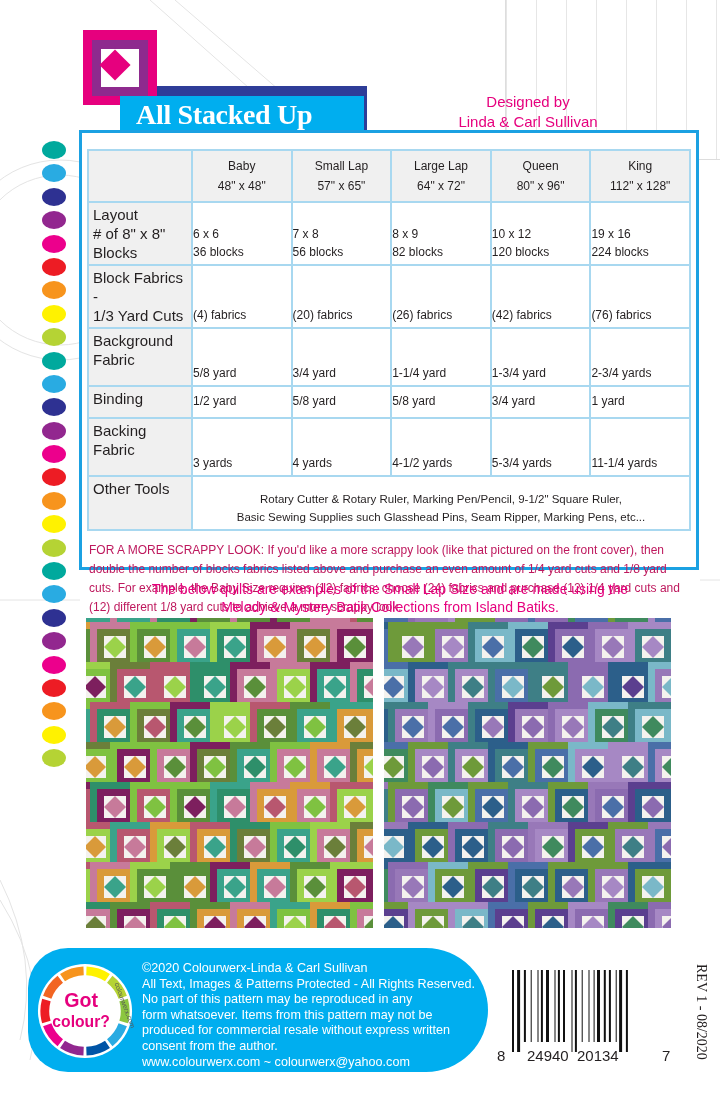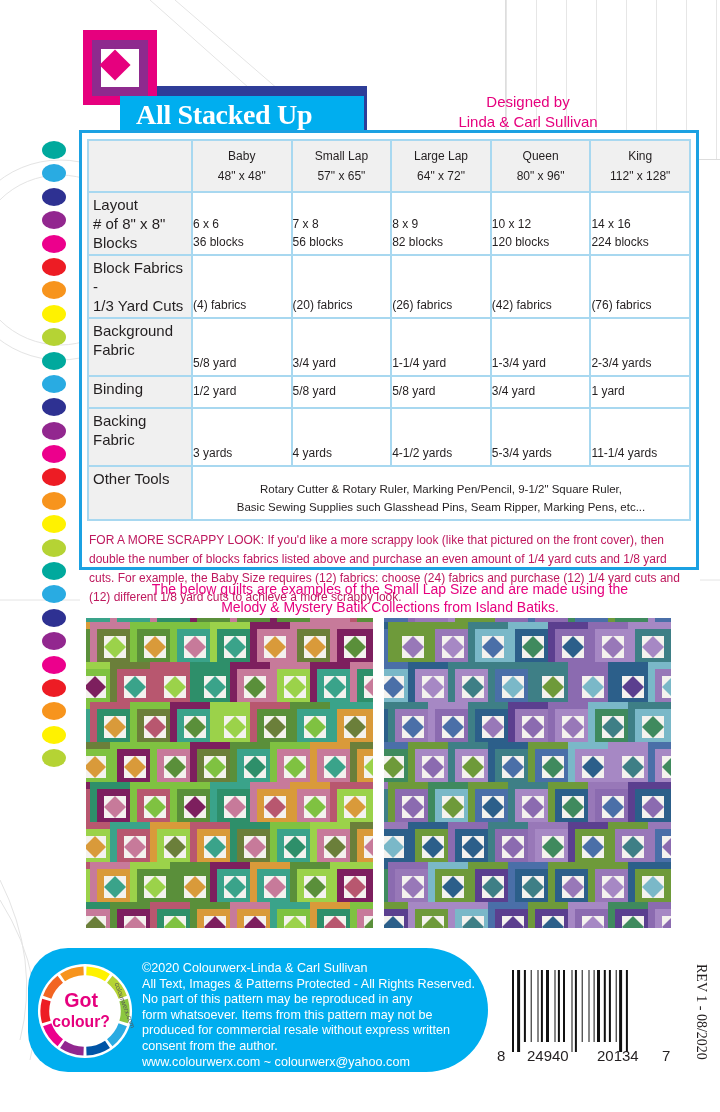--- a/index.html
+++ b/index.html
@@ -27,21 +27,21 @@
   .title-main { position: absolute; left: 136px; top: 99px; font-family: "Liberation Serif", "DejaVu Serif", serif;
                 font-weight: bold; font-size: 28px; color: #fff; letter-spacing: -0.3px; }
   .title-sub { position: absolute; left: 253px; top: 135px; font-family: "Liberation Serif", "DejaVu Serif", serif;
                font-weight: bold; font-size: 14px; color: #fff; }
 
   .designed { position: absolute; left: 448px; top: 92px; width: 160px; text-align: center;
               font-size: 15px; line-height: 20px; color: #e6007e; }
 
   
   .panel { position: absolute; left: 79px; top: 130px; width: 620px; height: 440px;
-           border: 3px solid #1ba1e2; background: #fff; padding: 6px 5px; }
+           border: 3px solid #1ba1e2; background: #fff; padding: 16px 5px; }
   table.mat { width: 100%; border-collapse: collapse; table-layout: fixed; }
   table.mat td, table.mat th { border: 2px solid #a8d8f0; font-weight: normal; }
   table.mat th { background: #f0f0f0; font-size: 12px; line-height: 20px; text-align: center; padding: 4px 0; color: #231f20; }
   table.mat th.corner { background: #f0f0f0; }
   td.rowlabel { background: #f0f0f0; font-size: 15px; line-height: 19px; padding: 2px 4px; vertical-align: top; }
   td.val { font-size: 12px; line-height: 18px; vertical-align: bottom; padding-bottom: 3px; }
   td.tools { text-align: center; font-size: 11.5px; line-height: 18px; vertical-align: bottom; padding-bottom: 3px; }
 
   .scrappy { margin-top: 10px; font-size: 12px; line-height: 19px; padding: 0 2px; color: #be185d; }
 
@@ -181,21 +181,21 @@
           </td>
           <td class="val">
             <div>8 x 9</div>
             <div>82 blocks</div>
           </td>
           <td class="val">
             <div>10 x 12</div>
             <div>120 blocks</div>
           </td>
           <td class="val">
-            <div>14 x 16</div>
+            <div>19 x 16</div>
             <div>224 blocks</div>
           </td>
         </tr>
         <tr style="height: 50px;">
           <td class="rowlabel">
             <div>Block Fabrics -</div>
             <div>1/3 Yard Cuts</div>
           </td>
           <td class="val">
             <div>(4) fabrics</div>
@@ -929,15 +929,15 @@
     <rect x="83.60000000000002" y="0" width="1" height="72" fill="#111"></rect>
     <rect x="87.00000000000003" y="0" width="3" height="72" fill="#111"></rect>
     <rect x="93.80000000000003" y="0" width="2" height="72" fill="#111"></rect>
     <rect x="98.90000000000003" y="0" width="2" height="72" fill="#111"></rect>
     <rect x="105.70000000000005" y="0" width="1" height="72" fill="#111"></rect>
     <rect x="109.10000000000005" y="0" width="3" height="82" fill="#111"></rect>
     <rect x="115.90000000000005" y="0" width="2" height="82" fill="#111"></rect>
   </svg>
 <div class="barcode-digits" style="left:497px">8</div>
 <div class="barcode-digits" style="left:527px">24940</div>
-<div class="barcode-digits" style="left:597px">20134</div>
+<div class="barcode-digits" style="left:577px">20134</div>
 <div class="barcode-digits" style="left:662px">7</div>
 <div class="rev">REV 1 - 08/2020</div>
 
 </body></html>

